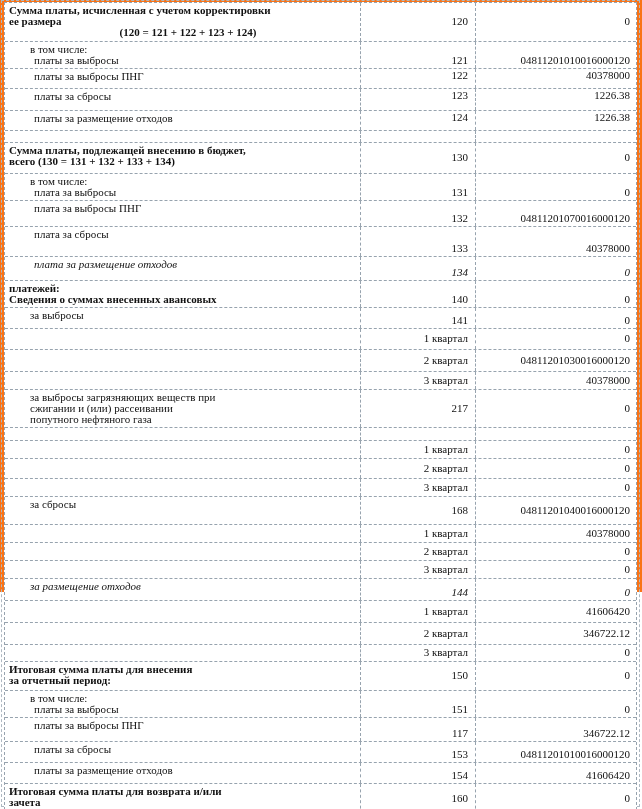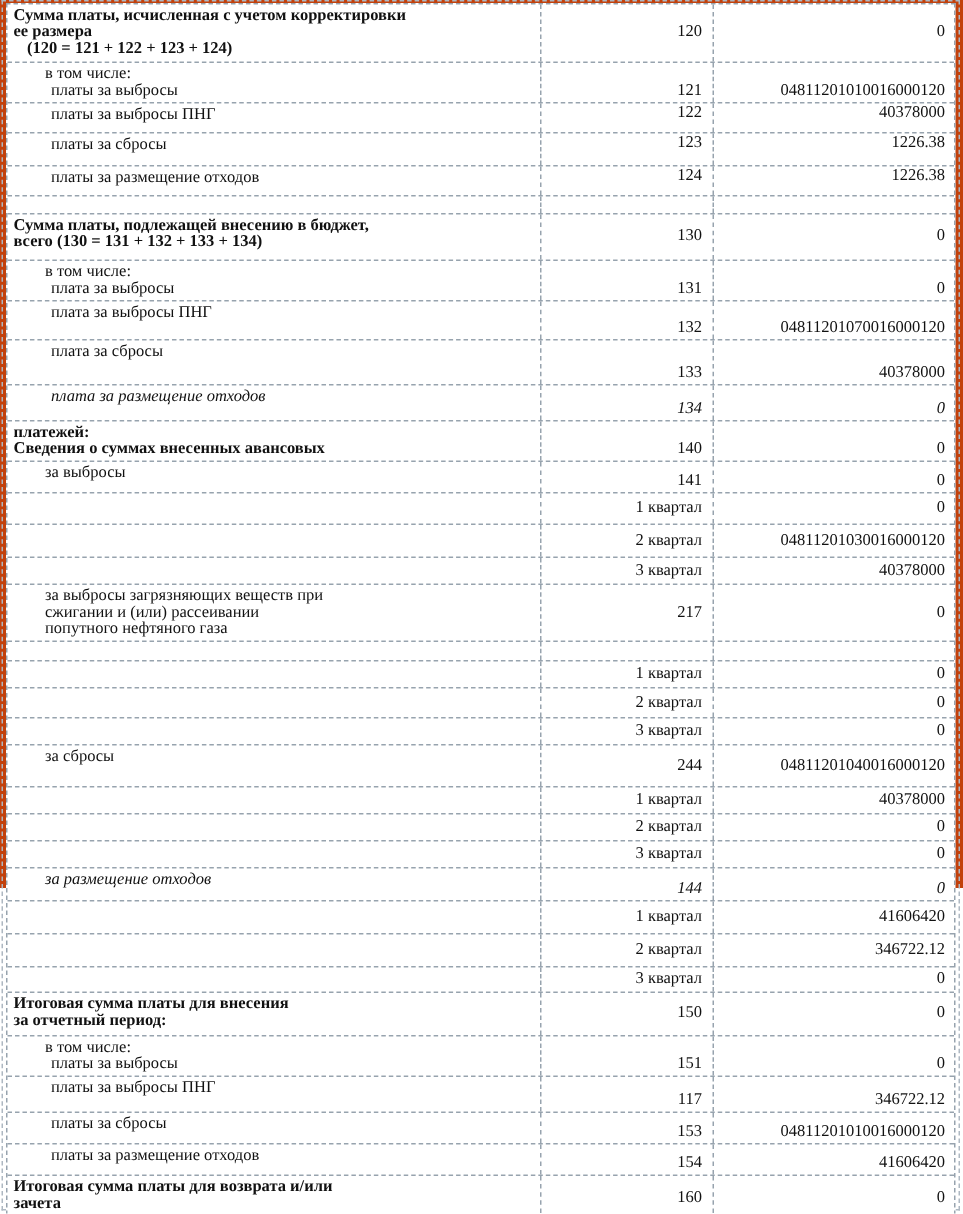--- a/index.html
+++ b/index.html
@@ -1,21 +1,21 @@
 <!DOCTYPE html>
 <html><head>
 <meta charset="utf-8">
 <style>
   html,body{margin:0;padding:0;background:#ffffff;}
   body{
     width:642px;height:809px;overflow:hidden;
     font-family:"Liberation Serif","DejaVu Serif",serif;
     font-size:11px;line-height:11px;color:#111;
   }
-  .page{position:relative;width:642px;height:592px;background:#c2410c;}
+  .page{position:relative;width:642px;height:592px;background:#f97316;}
   .outer-frame{
     position:absolute;left:1px;top:0;width:639px;height:807px;
     border:1px dashed #aeb8c2;box-sizing:border-box;pointer-events:none;
   }
   .decl-table{
     position:absolute;left:4px;top:2px;width:633px;
     border:1px dashed #97a3ae;box-sizing:border-box;background:#fff;
   }
   .row{display:flex;border-bottom:1px dashed #97a3ae;box-sizing:border-box;}
   .row:last-child{border-bottom:none;}
@@ -32,21 +32,21 @@
   }
   .value{
     flex:1;padding:1px 6px 2px 2px;text-align:right;
     display:flex;flex-direction:column;align-items:flex-end;
   }
   .v-top{justify-content:flex-start;}
   .v-center{justify-content:center;}
   .v-bottom{justify-content:flex-end;}
   .line{white-space:nowrap;}
   .ind0{padding-left:0;}
-  .ind1{padding-left:9px;}
+  .ind1{padding-left:9px;text-align:center;}
   .ind2{padding-left:21px;}
   .ind3{padding-left:25px;}
 </style>
 </head>
 <body>
 
 <div class="page">
   <div class="outer-frame"></div>
   <div class="decl-table">
       <div class="row" style="min-height: 39px;">
@@ -185,21 +185,21 @@
       </div>
       <div class="row" style="min-height: 18px;">
         <div class="cell desc"></div>
         <div class="cell code v-center">3 квартал</div>
         <div class="cell value v-center">0</div>
       </div>
       <div class="row" style="min-height: 28px;">
         <div class="cell desc">
           <div class="line ind2">за сбросы</div>
         </div>
-        <div class="cell code v-center">244</div>
+        <div class="cell code v-center">168</div>
         <div class="cell value v-center">04811201040016000120</div>
       </div>
       <div class="row" style="min-height: 18px;">
         <div class="cell desc"></div>
         <div class="cell code v-center">1 квартал</div>
         <div class="cell value v-center">40378000</div>
       </div>
       <div class="row" style="min-height: 18px;">
         <div class="cell desc"></div>
         <div class="cell code v-center">2 квартал</div>

